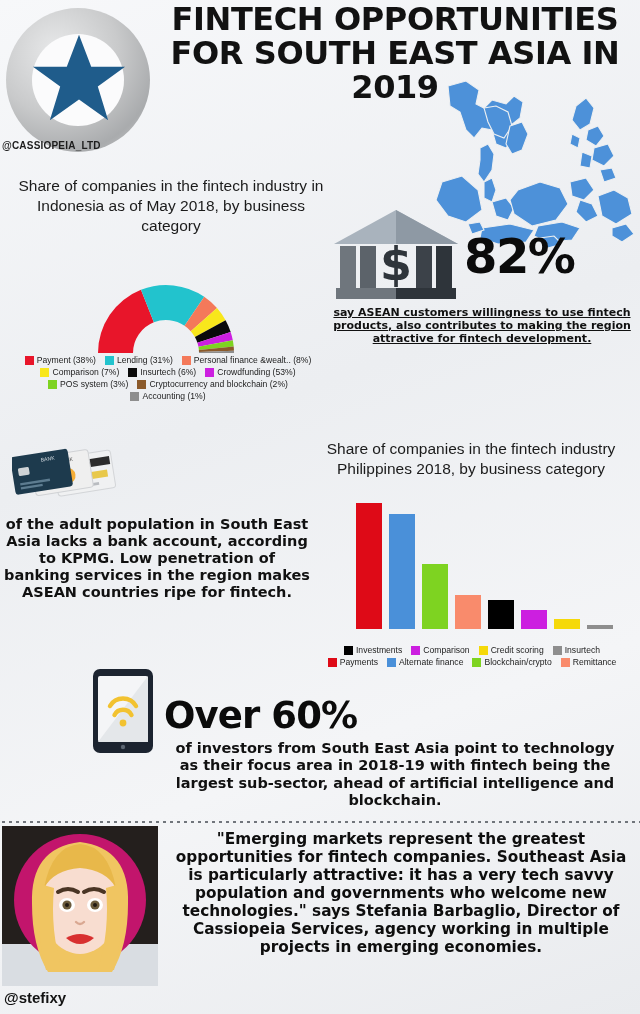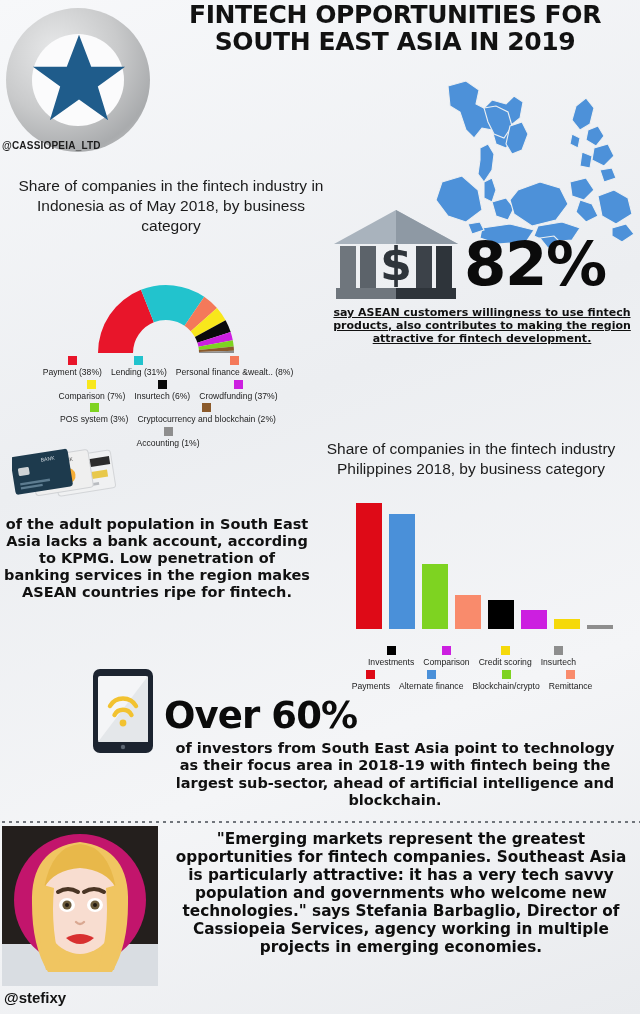--- a/index.html
+++ b/index.html
@@ -20,44 +20,44 @@
   .logo-disc{position:absolute;left:0;top:2px;width:144px;height:144px;border-radius:50%;
     background:radial-gradient(circle at 35% 30%,#e8e9ea 0%,#c9cacb 45%,#a9abad 75%,#cfd0d1 100%);}
   .logo-inner{position:absolute;left:26px;top:28px;width:92px;height:92px;border-radius:50%;
     background:#fbfbfc;}
   .logo-star{position:absolute;left:26px;top:24px;width:94px;height:96px;}
   .handle-top{position:absolute;left:2px;top:140px;font-size:10px;font-weight:700;color:#1d1d1d;
     letter-spacing:.2px;font-family:"Liberation Sans",sans-serif;text-align:right;}
 
   .title{
     position:absolute;left:152px;top:2px;width:486px;
-    text-align:center;font-weight:800;font-size:25px;line-height:1.07;
+    text-align:center;font-weight:800;font-size:32px;line-height:1.07;
     color:#121212;letter-spacing:-.4px;
     font-family:"DejaVu Sans","Liberation Sans",sans-serif;
   }
 
   .map{position:absolute;right:2px;top:78px;width:216px;height:190px;opacity:.98;}
 
   
   .donut-title{
     position:absolute;left:6px;top:176px;width:330px;text-align:center;
     font-size:15.5px;line-height:1.3;color:#1b1b1b;
   }
   .donut-wrap{position:absolute;left:96px;top:283px;width:140px;height:72px;}
 
   .donut-legend{position:absolute;left:0px;top:356px;width:336px;}
   .lg-row{display:flex;justify-content:center;align-items:center;flex-wrap:nowrap;
     gap:9px;margin-bottom:3px;}
-  .lg-item{display:flex;align-items:center;gap:3px;white-space:nowrap;flex-direction:column;}
+  .lg-item{display:flex;align-items:flex-start;gap:3px;white-space:nowrap;}
   .sw{width:9px;height:9px;display:inline-block;flex:0 0 auto;}
   .lg-txt{font-size:8.6px;color:#1c1c1c;line-height:1;}
 
   
   .bank-icon{position:absolute;left:330px;top:208px;width:132px;height:94px;}
-  .pct82{position:absolute;left:464px;top:228px;font-size:61px;font-weight:800;color:#0b0b0b;
+  .pct82{position:absolute;left:464px;top:228px;font-size:48px;font-weight:800;color:#0b0b0b;
     letter-spacing:-1.5px;font-family:"DejaVu Sans","Liberation Sans",sans-serif;}
   .bank-text{position:absolute;left:326px;top:307px;width:312px;text-align:center;
     font-size:11px;font-weight:800;line-height:1.17;color:#111;
     font-family:"DejaVu Sans","Liberation Sans",sans-serif;text-decoration:underline;}
 
   
   .cards{position:absolute;left:12px;top:443px;width:108px;height:72px;}
   .pct73{position:absolute;left:108px;top:458px;font-size:55px;font-weight:800;color:#0b0b0b;
     letter-spacing:-1.5px;font-family:"DejaVu Sans","Liberation Sans",sans-serif;}
   .cards-text{position:absolute;left:4px;top:516px;width:306px;text-align:center;
@@ -168,21 +168,21 @@
         <div class="lg-item">
           <span class="sw" style="background: rgb(248, 231, 28);"></span>
           <span class="lg-txt">Comparison (7%)</span>
         </div>
         <div class="lg-item">
           <span class="sw" style="background: rgb(10, 10, 10);"></span>
           <span class="lg-txt">Insurtech (6%)</span>
         </div>
         <div class="lg-item">
           <span class="sw" style="background: rgb(204, 31, 224);"></span>
-          <span class="lg-txt">Crowdfunding (37%)</span>
+          <span class="lg-txt">Crowdfunding (53%)</span>
         </div>
       </div>
     <div class="lg-row" id="donut-lg-2">
         <div class="lg-item">
           <span class="sw" style="background: rgb(126, 211, 33);"></span>
           <span class="lg-txt">POS system (3%)</span>
         </div>
         <div class="lg-item">
           <span class="sw" style="background: rgb(139, 90, 43);"></span>
           <span class="lg-txt">Cryptocurrency and blockchain (2%)</span>

